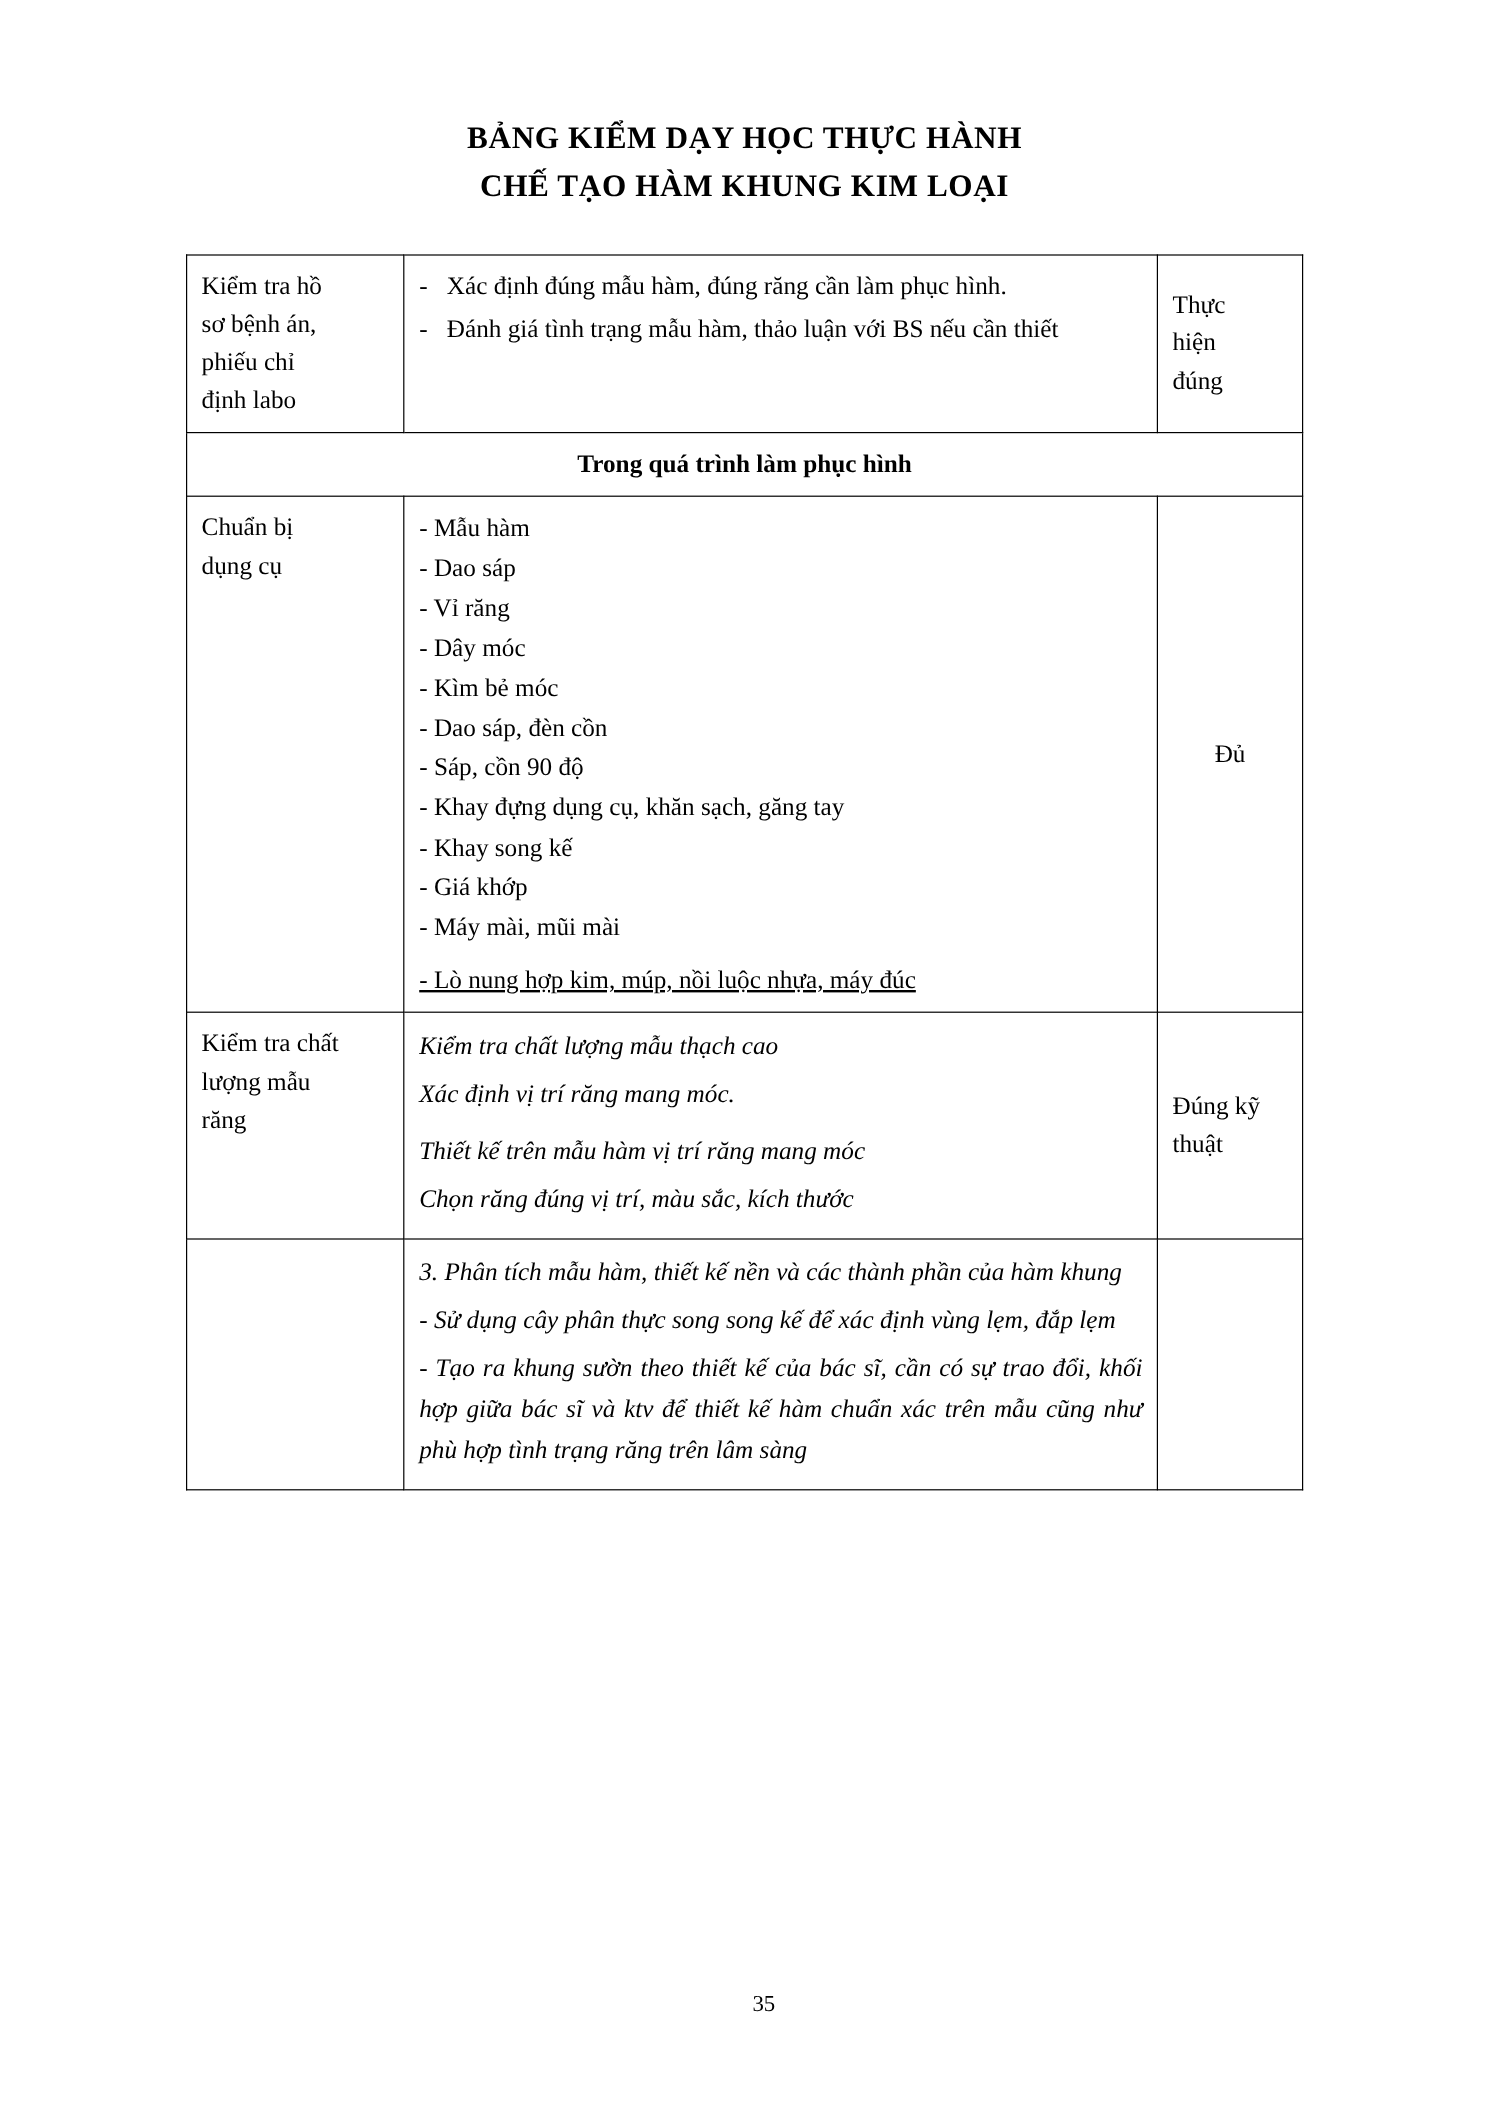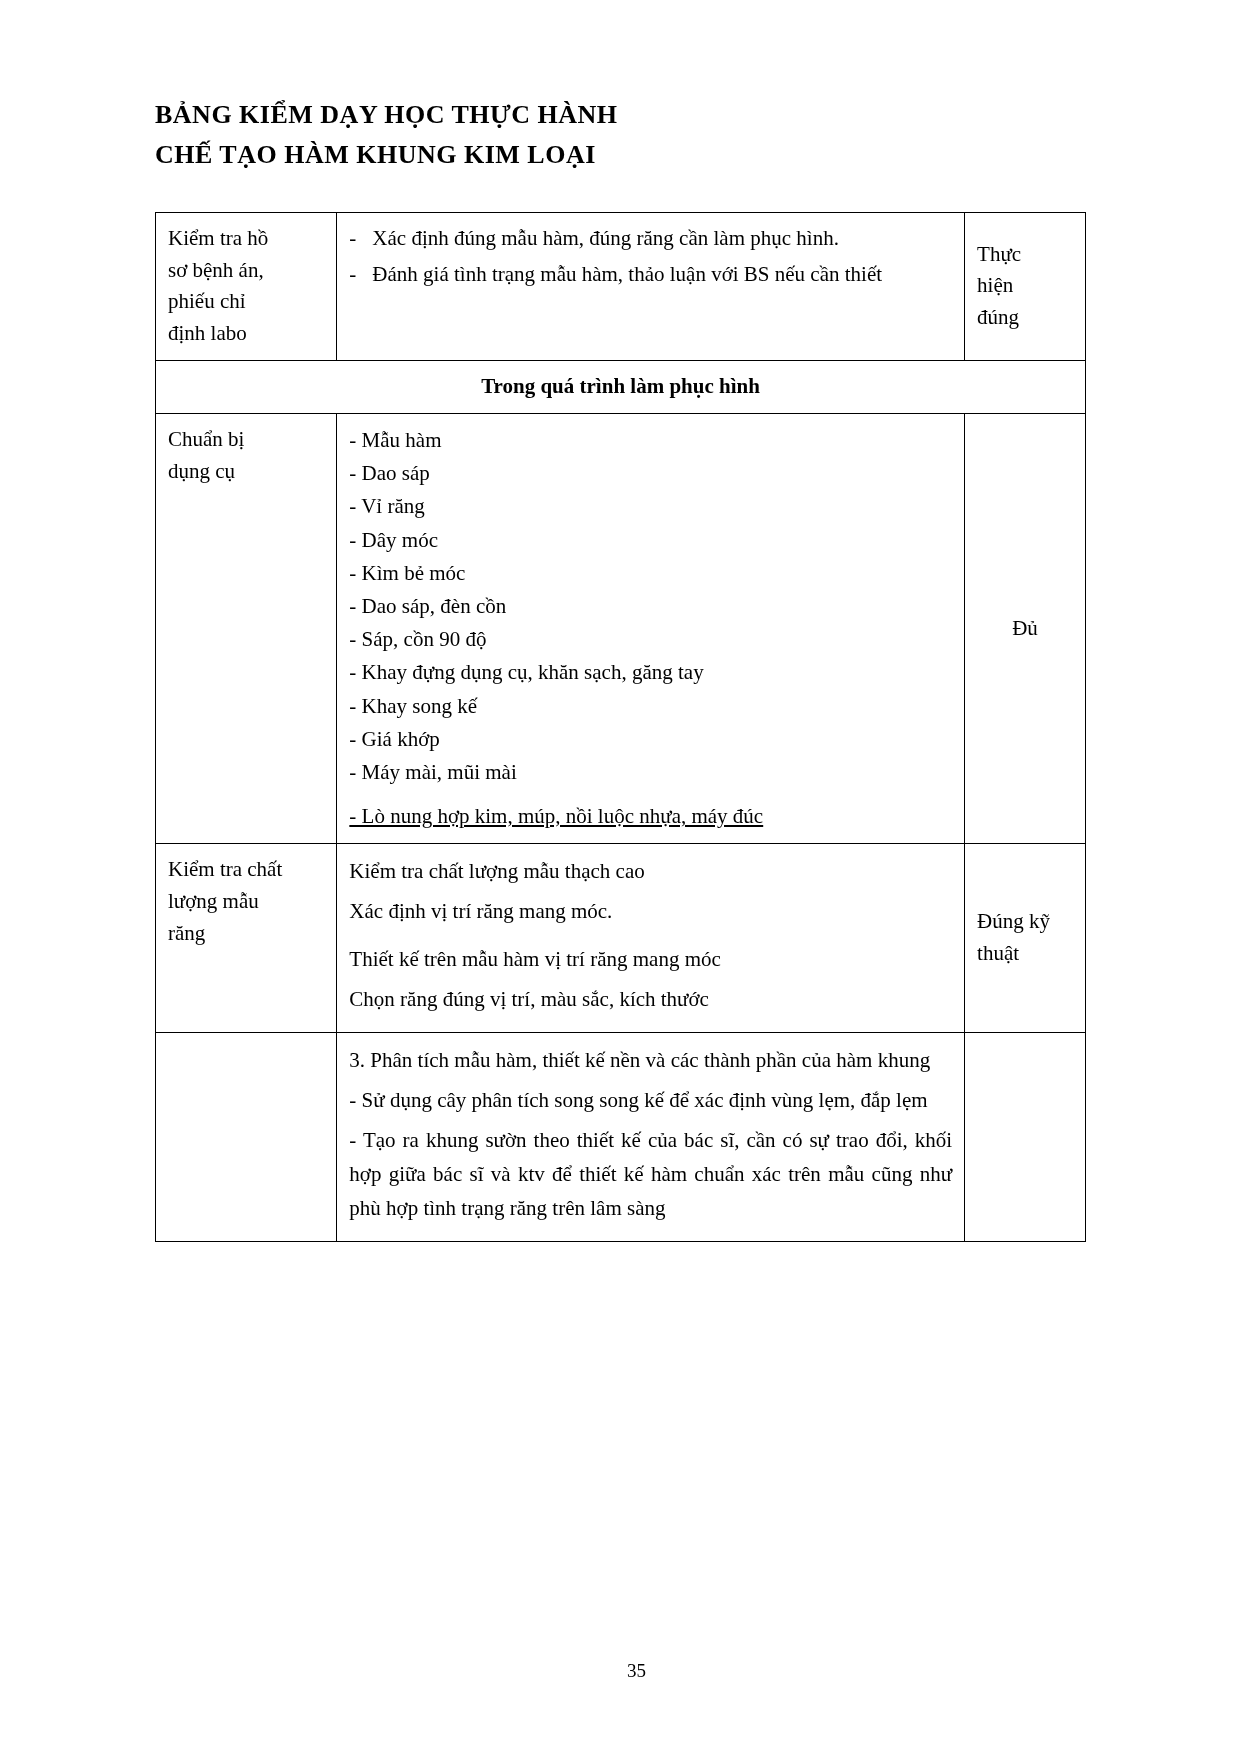--- a/index.html
+++ b/index.html
@@ -15,21 +15,21 @@
     position: relative;
   }
   .page {
     width: 1241px;
     height: 1754px;
     box-sizing: border-box;
     padding: 95px 155px 0 155px;
     position: relative;
   }
   .doc-title {
-    text-align: left;
+    text-align: center;
     font-weight: bold;
     font-size: 26px;
     letter-spacing: 0.5px;
     line-height: 1.55;
   }
   .doc-title .line2 {
     display: block;
   }
   table.checklist {
     margin-top: 36px;
@@ -89,20 +89,21 @@
     padding: 0;
     list-style: none;
   }
   .plain-list li {
     line-height: 1.58;
     white-space: pre-wrap;
   }
   .para {
     margin: 0 0 6px 0;
     line-height: 1.62;
+    font-style: italic;
   }
   .para.sp {
     margin-top: 14px;
   }
   .justify-block p {
     text-align: justify;
     text-align-last: left;
   }
   .pad-cell {
     padding-top: 14px;
@@ -206,21 +207,21 @@
         <td class="mid">
           <div>Đúng kỹ</div>
           <div>thuật</div>
         </td>
       </tr>
 
       <tr>
         <td></td>
         <td class="justify-block pad-cell">
           <p class="para">3. Phân tích mẫu hàm, thiết kế nền và các thành phần của hàm khung</p>
-          <p class="para">- Sử dụng cây phân tích song song kế để xác định vùng lẹm, đắp lẹm</p>
+          <p class="para">- Sử dụng cây phân thực song song kế để xác định vùng lẹm, đắp lẹm</p>
           <p class="para">- Tạo ra khung sườn theo thiết kế của bác sĩ, cần có sự trao đổi, khối hợp giữa bác sĩ và ktv để thiết kế hàm chuẩn xác trên mẫu cũng như phù hợp tình trạng răng trên lâm sàng</p>
         </td>
         <td></td>
       </tr>
     </tbody>
   </table>
 
   <div class="page-number">35</div>
 </div>
 

